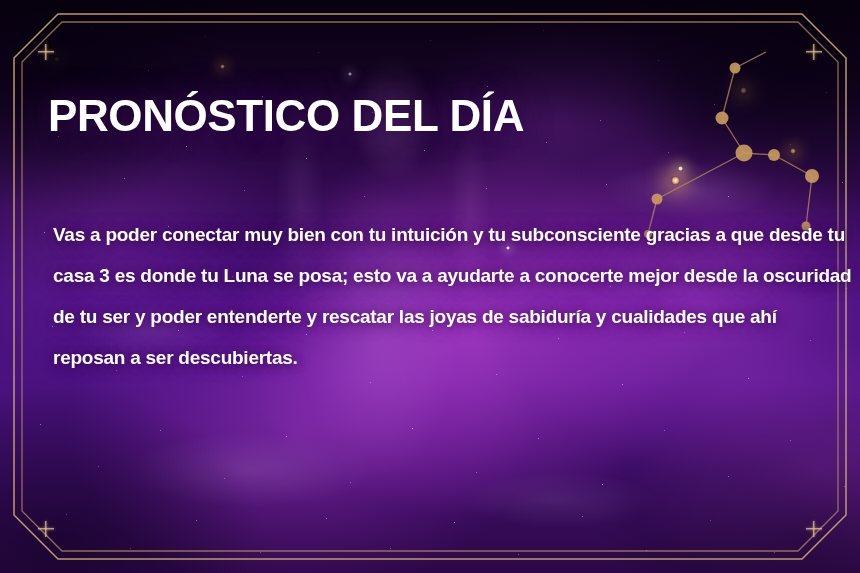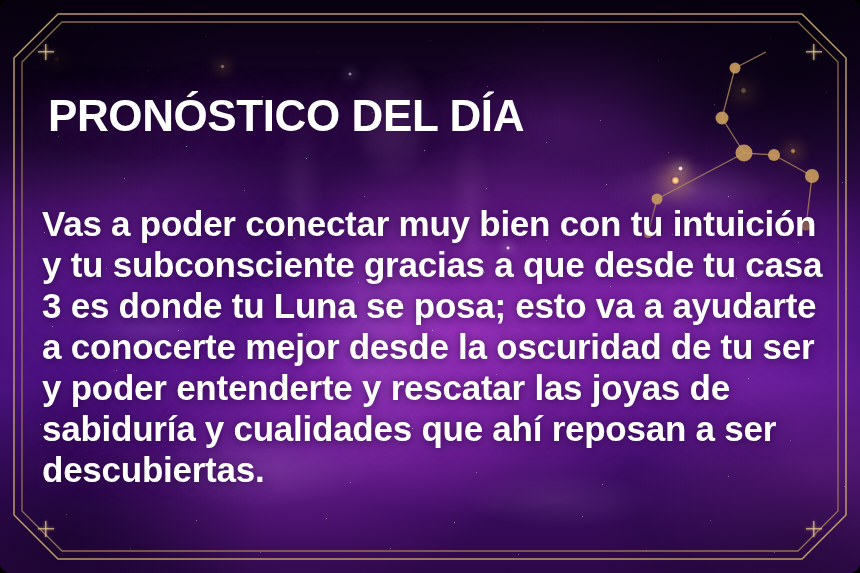--- a/index.html
+++ b/index.html
@@ -8,21 +8,20 @@
     background: #000;
   }
   #poster {
     position: relative;
     width: 860px;
     height: 573px;
     overflow: hidden;
     font-family: "Liberation Sans", sans-serif;
     background-color: #2b0b3f;
     isolation: isolate;
-    border-radius: 11px;
   }
 
   
   .bg-layer {
     position: absolute;
     inset: 0;
     pointer-events: none;
   }
 
   
@@ -205,22 +204,22 @@
     color: #ffffff;
     text-shadow: 0 2px 14px rgba(30,0,50,.75), 0 0 30px rgba(120,40,160,.55);
     white-space: nowrap;
     font-stretch: condensed;
   }
   .body-text {
     position: absolute;
     top: 199px;
     left: -8px;
     width: 800px;
-    margin: 4px;
-    font-size: 35px;
+    margin: 15px;
+    font-size: 19px;
     line-height: 41px;
     font-weight: bold;
     color: #ffffff;
     letter-spacing: -0.25px;
     text-shadow: 0 1px 10px rgba(30,0,50,.70), 0 0 22px rgba(110,35,150,.45);
   }
 </style>
 </head>
 <body>
 

